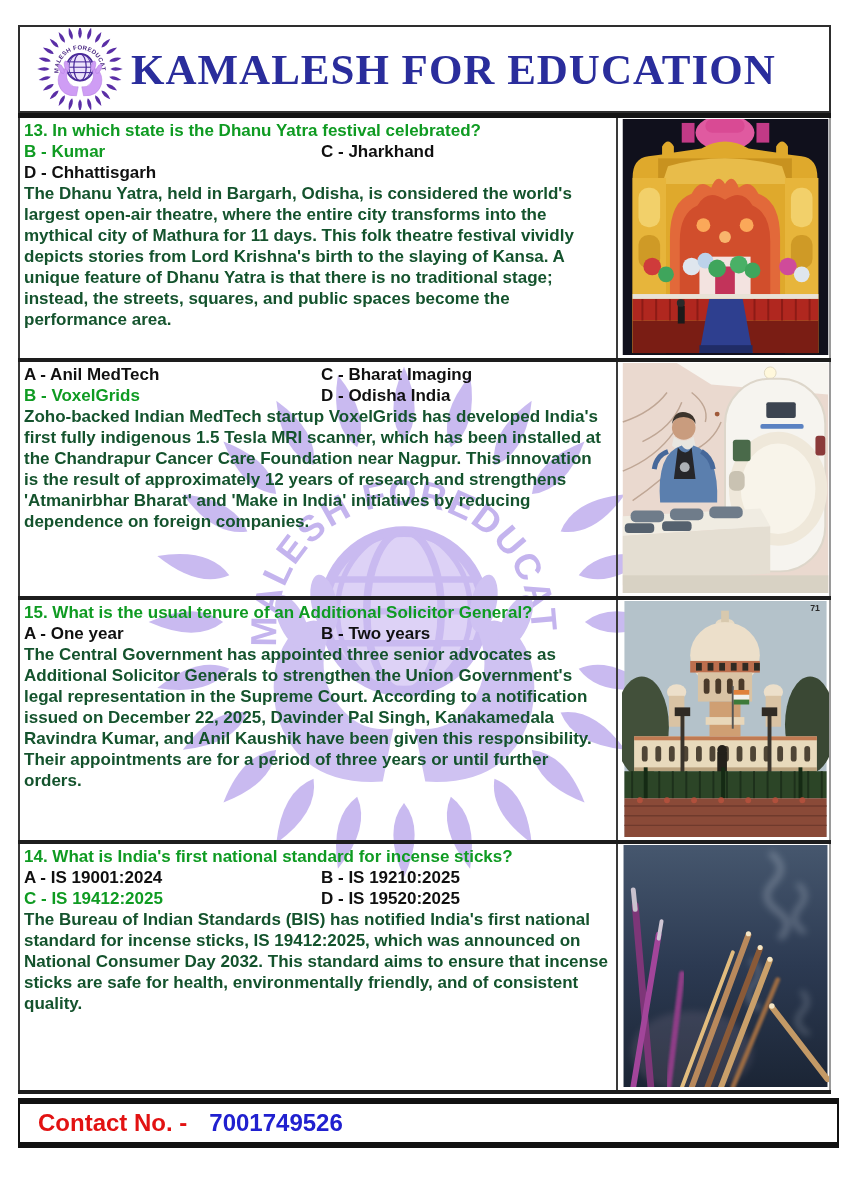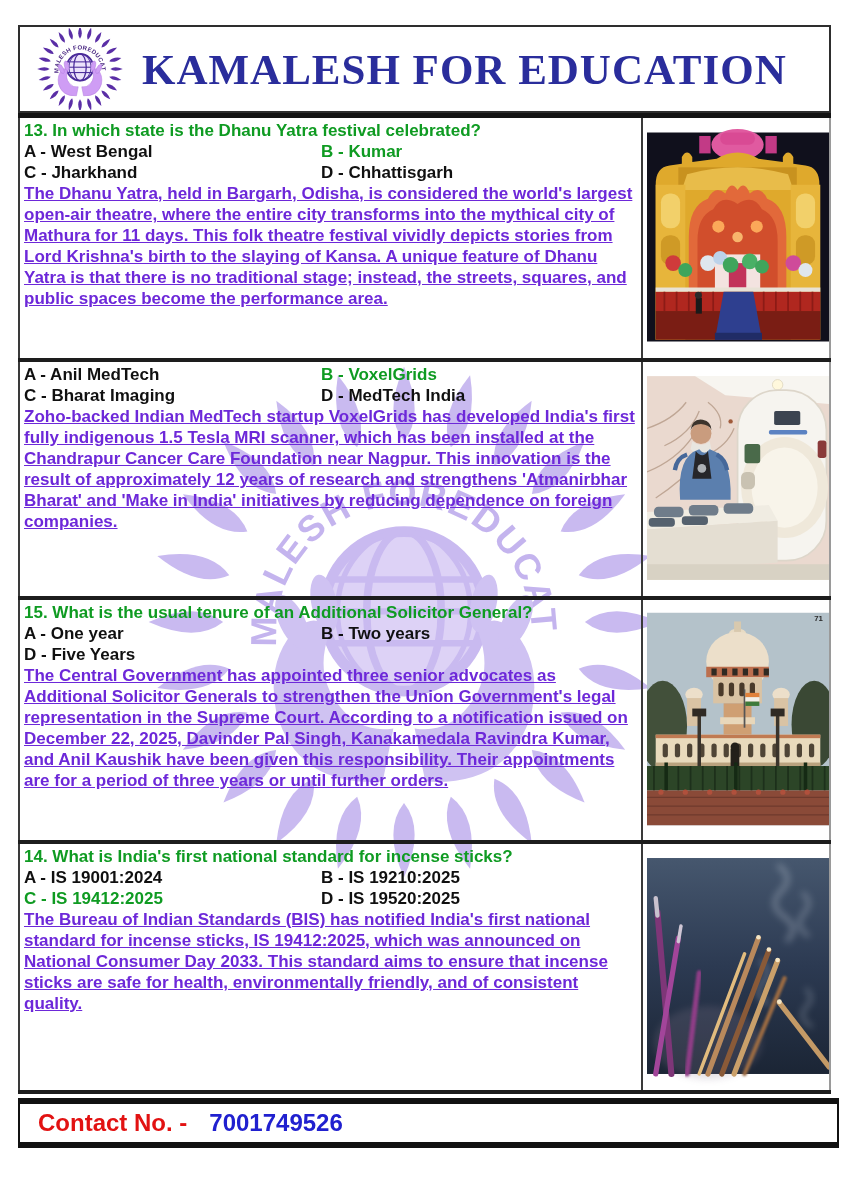--- a/index.html
+++ b/index.html
@@ -4,38 +4,38 @@
 <style>
   html,body{margin:0;padding:0;background:#ffffff;}
   .page{position:relative;width:849px;height:1200px;background:#ffffff;overflow:hidden;
         font-family:"Liberation Sans",sans-serif;font-weight:bold;}
 
   
   .header-box{position:absolute;left:18px;top:25px;width:809px;height:84px;
               border:2px solid #2e2e2e;background:#fff;display:flex;align-items:center;z-index:2;}
   .logo{width:96px;height:82px;margin-left:12px;flex:0 0 auto;}
   .brand-title{font-family:"Liberation Serif",serif;font-weight:700;color:#2a2d9c;
-               font-size:43px;letter-spacing:1px;margin-left:14px;white-space:nowrap;}
+               font-size:43px;letter-spacing:1px;margin-left:3px;white-space:nowrap;}
   .header-divider{position:absolute;left:18px;top:113px;width:813px;height:5px;background:#141414;z-index:2;}
 
   
   .watermark{position:absolute;left:138px;top:356px;width:532px;height:532px;z-index:0;pointer-events:none;}
 
   
   .main{position:absolute;left:18px;top:118px;width:813px;z-index:1;}
   .row{display:flex;border-bottom:4px solid #1d1d1d;}
   .text-cell{width:672px;box-sizing:border-box;border-left:2px solid #3a3a3a;border-right:2px solid #3a3a3a;
              padding:2px 6px 0 4px;}
-  .img-cell{width:188px;box-sizing:border-box;border-right:2px solid #9a9a9a;padding:1px 0 0 4px;
+  .img-cell{width:213px;box-sizing:border-box;border-right:2px solid #9a9a9a;padding:1px 0 0 4px;
             display:flex;align-items:flex-start;}
   .q-title{color:#0f9b22;font-size:17px;line-height:21px;margin:0;}
   .opts{display:grid;grid-template-columns:297px 1fr;align-items:center;}
   .opt{color:#101010;font-size:17px;line-height:21px;}
   .opt.correct{color:#0f9b22;}
-  .expl{color:#6d28d9;font-size:17px;line-height:21px;margin:0;text-decoration:underline;}
+  .expl{color:#14532d;font-size:17px;line-height:21px;margin:0;}
   .photo{display:block;}
 
   
   .footer-bar{position:absolute;left:18px;top:1098px;width:799px;height:38px;background:#fff;z-index:2;
               border-top:6px solid #111;border-bottom:6px solid #111;border-left:2px solid #111;border-right:2px solid #111;
               display:flex;align-items:center;padding-left:18px;font-size:24px;}
   .contact-label{color:#e21212;}
   .contact-number{color:#2020cf;margin-left:22px;}
 </style>
 </head>
@@ -150,21 +150,20 @@
     <div class="brand-title">KAMALESH FOR EDUCATION</div>
   </div>
   <div class="header-divider"></div>
 
   <div class="main">
 
     <div class="row" style="min-height:240px">
       <div class="text-cell">
         <p class="q-title">13. In which state is the Dhanu Yatra festival celebrated?</p>
         <div class="opts">
-          <div class="opt">A - West Bengal</div>
           <div class="opt correct">B - Kumar</div>
           <div class="opt">C - Jharkhand</div>
           <div class="opt">D - Chhattisgarh</div>
         </div>
         <p class="expl">The Dhanu Yatra, held in Bargarh, Odisha, is considered the world's largest open-air theatre, where the entire city transforms into the mythical city of Mathura for 11 days. This folk theatre festival vividly depicts stories from Lord Krishna's birth to the slaying of Kansa. A unique feature of Dhanu Yatra is that there is no traditional stage; instead, the streets, squares, and public spaces become the performance area.</p>
       </div>
       <div class="img-cell">
         <svg class="photo" width="207" height="236" viewBox="0 0 209 240">
           <rect width="209" height="240" fill="#10101c"></rect>
           <ellipse cx="104" cy="14" rx="30" ry="18" fill="#e05aa0"></ellipse>
@@ -205,23 +204,23 @@
           <rect x="56" y="190" width="7" height="18" fill="#1a1a1a"></rect>
             <circle cx="59" cy="187" r="4" fill="#2a2a2a"></circle>
         </svg>
       </div>
     </div>
 
     <div class="row" style="min-height:234px">
       <div class="text-cell">
         <div class="opts">
           <div class="opt">A - Anil MedTech</div>
+          <div class="opt">C - Bharat Imaging</div>
           <div class="opt correct">B - VoxelGrids</div>
-          <div class="opt">C - Bharat Imaging</div>
-          <div class="opt">D - MedTech India</div>
+          <div class="opt">D - Odisha India</div>
         </div>
         <p class="expl">Zoho-backed Indian MedTech startup VoxelGrids has developed India's first fully indigenous 1.5 Tesla MRI scanner, which has been installed at the Chandrapur Cancer Care Foundation near Nagpur. This innovation is the result of approximately 12 years of research and strengthens 'Atmanirbhar Bharat' and 'Make in India' initiatives by reducing dependence on foreign companies.</p>
       </div>
       <div class="img-cell">
         <svg class="photo" width="207" height="230" viewBox="0 0 209 234">
           <rect width="209" height="234" fill="#ead9cf"></rect>
           <polygon points="55,0 209,0 209,32 90,22" fill="#f7f5f0"></polygon>
           <circle cx="150" cy="10" r="6" fill="#fff8dc" stroke="#e0d8c0"></circle>
           <g stroke="#b59a87" stroke-width="1.5" fill="none" opacity=".8">
             <path d="M0 60 Q30 50 45 30 M20 80 Q50 66 60 40 M0 110 Q34 96 52 70 M10 140 Q40 120 62 96"></path>
@@ -258,21 +257,20 @@
         </svg>
       </div>
     </div>
 
     <div class="row" style="min-height:240px">
       <div class="text-cell">
         <p class="q-title">15. What is the usual tenure of an Additional Solicitor General?</p>
         <div class="opts">
           <div class="opt">A - One year</div>
           <div class="opt">B - Two years</div>
-          <div class="opt">D - Five Years</div>
         </div>
         <p class="expl">The Central Government has appointed three senior advocates as Additional Solicitor Generals to strengthen the Union Government's legal representation in the Supreme Court. According to a notification issued on December 22, 2025, Davinder Pal Singh, Kanakamedala Ravindra Kumar, and Anil Kaushik have been given this responsibility. Their appointments are for a period of three years or until further orders.</p>
       </div>
       <div class="img-cell">
         <svg class="photo" width="207" height="236" viewBox="0 0 209 244">
           <rect width="209" height="244" fill="#b4c2ca"></rect>
           <text x="192" y="10" font-size="9" fill="#2a2a2a" font-weight="bold">71</text>
           <ellipse cx="18" cy="130" rx="28" ry="52" fill="#42503a"></ellipse>
           <ellipse cx="192" cy="128" rx="26" ry="50" fill="#3a4834"></ellipse>
           <ellipse cx="104" cy="24" rx="10" ry="6" fill="#e8dbc4"></ellipse>
@@ -352,21 +350,21 @@
 
     <div class="row" style="min-height:246px">
       <div class="text-cell">
         <p class="q-title">14. What is India's first national standard for incense sticks?</p>
         <div class="opts">
           <div class="opt">A - IS 19001:2024</div>
           <div class="opt">B - IS 19210:2025</div>
           <div class="opt correct">C - IS 19412:2025</div>
           <div class="opt">D - IS 19520:2025</div>
         </div>
-        <p class="expl">The Bureau of Indian Standards (BIS) has notified India's first national standard for incense sticks, IS 19412:2025, which was announced on National Consumer Day 2033. This standard aims to ensure that incense sticks are safe for health, environmentally friendly, and of consistent quality.</p>
+        <p class="expl">The Bureau of Indian Standards (BIS) has notified India's first national standard for incense sticks, IS 19412:2025, which was announced on National Consumer Day 2032. This standard aims to ensure that incense sticks are safe for health, environmentally friendly, and of consistent quality.</p>
       </div>
       <div class="img-cell">
         <svg class="photo" width="207" height="242" viewBox="0 0 209 248">
           <defs>
             <linearGradient id="inkbg" x1="0" y1="0" x2="0" y2="1">
               <stop offset="0" stop-color="#46576e"></stop>
                 <stop offset=".5" stop-color="#2c3a52"></stop>
                 <stop offset="1" stop-color="#1b2535"></stop>
             </linearGradient>
             <filter id="blur2">

